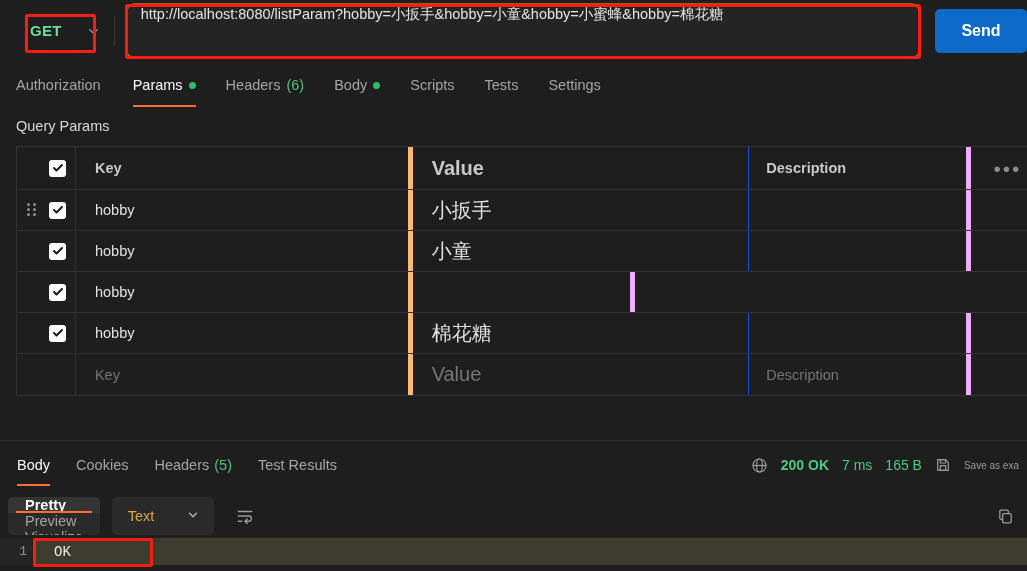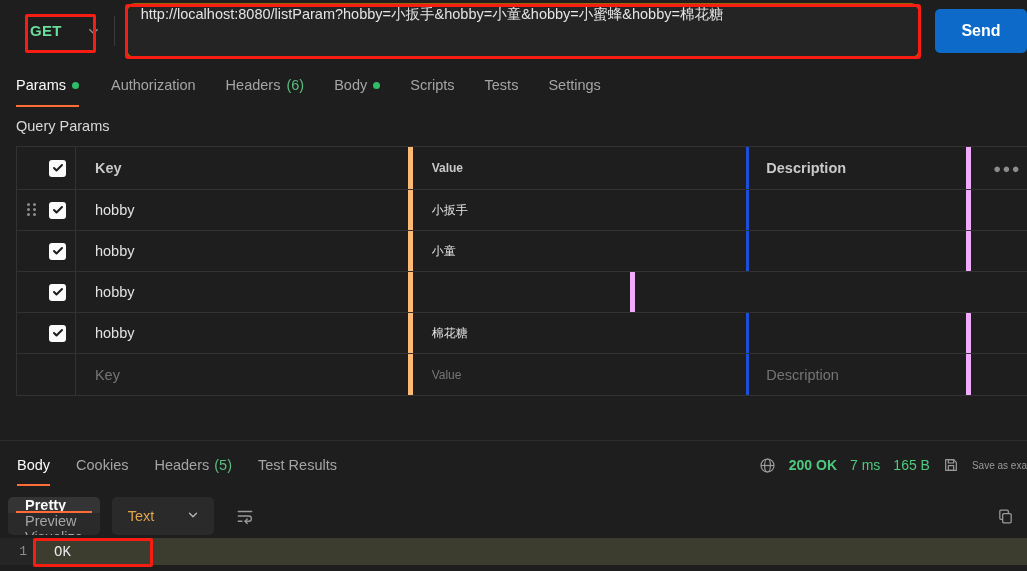--- a/index.html
+++ b/index.html
@@ -249,22 +249,22 @@
     color: #e2e2e2;
     overflow: hidden;
   }
 
   .cell-val {
     width: 337px;
     height: 100%;
     display: flex;
     align-items: center;
     padding-left: 19px;
-    border-right: 3px solid #1d4ed8;
-    font-size: 12px;
+    border-right: 1px solid #1d4ed8;
+    font-size: 20px;
     color: #e2e2e2;
     overflow: hidden;
   }
 
   .cell-desc {
     width: 222px;
     height: 100%;
     display: flex;
     align-items: center;
     padding-left: 17px;
@@ -342,21 +342,21 @@
     background: #ff6c37;
   }
 
   .status-bar {
     position: absolute;
     right: 0; top: 450px;
     height: 30px;
     display: flex;
     align-items: center;
     gap: 13px;
-    padding-right: 0;
+    padding-right: 8px;
     font-size: 14px;
     white-space: nowrap;
   }
 
   .status-ok { color: #4ec97e; font-weight: bold; }
   .status-meta { color: #4ec97e; }
   .save-example { color: #9a9a9a; font-size: 10px; }
 
   .globe-ico, .save-ico, .copy-ico, .wrap-ico {
     display: flex; align-items: center; justify-content: center;
@@ -507,26 +507,26 @@
       <div class="url-inner">
         <span class="url-text">http://localhost:8080/listParam?hobby=小扳手&amp;hobby=小童&amp;hobby=小蜜蜂&amp;hobby=棉花糖</span>
       </div>
       <div class="url-annot"></div>
     </div>
 
     <button class="send-btn">Send</button>
   </div>
 
   <div class="req-tabs">
+    <div class="req-tab">
+      <span>Authorization</span>
+    </div>
     <div class="req-tab active">
       <span>Params</span>
       <span class="dot"></span>
-    </div>
-    <div class="req-tab">
-      <span>Authorization</span>
     </div>
     <div class="req-tab">
       <span>Headers</span>
       <span class="count">(6)</span>
     </div>
     <div class="req-tab">
       <span>Body</span>
       <span class="dot"></span>
     </div>
     <div class="req-tab">

